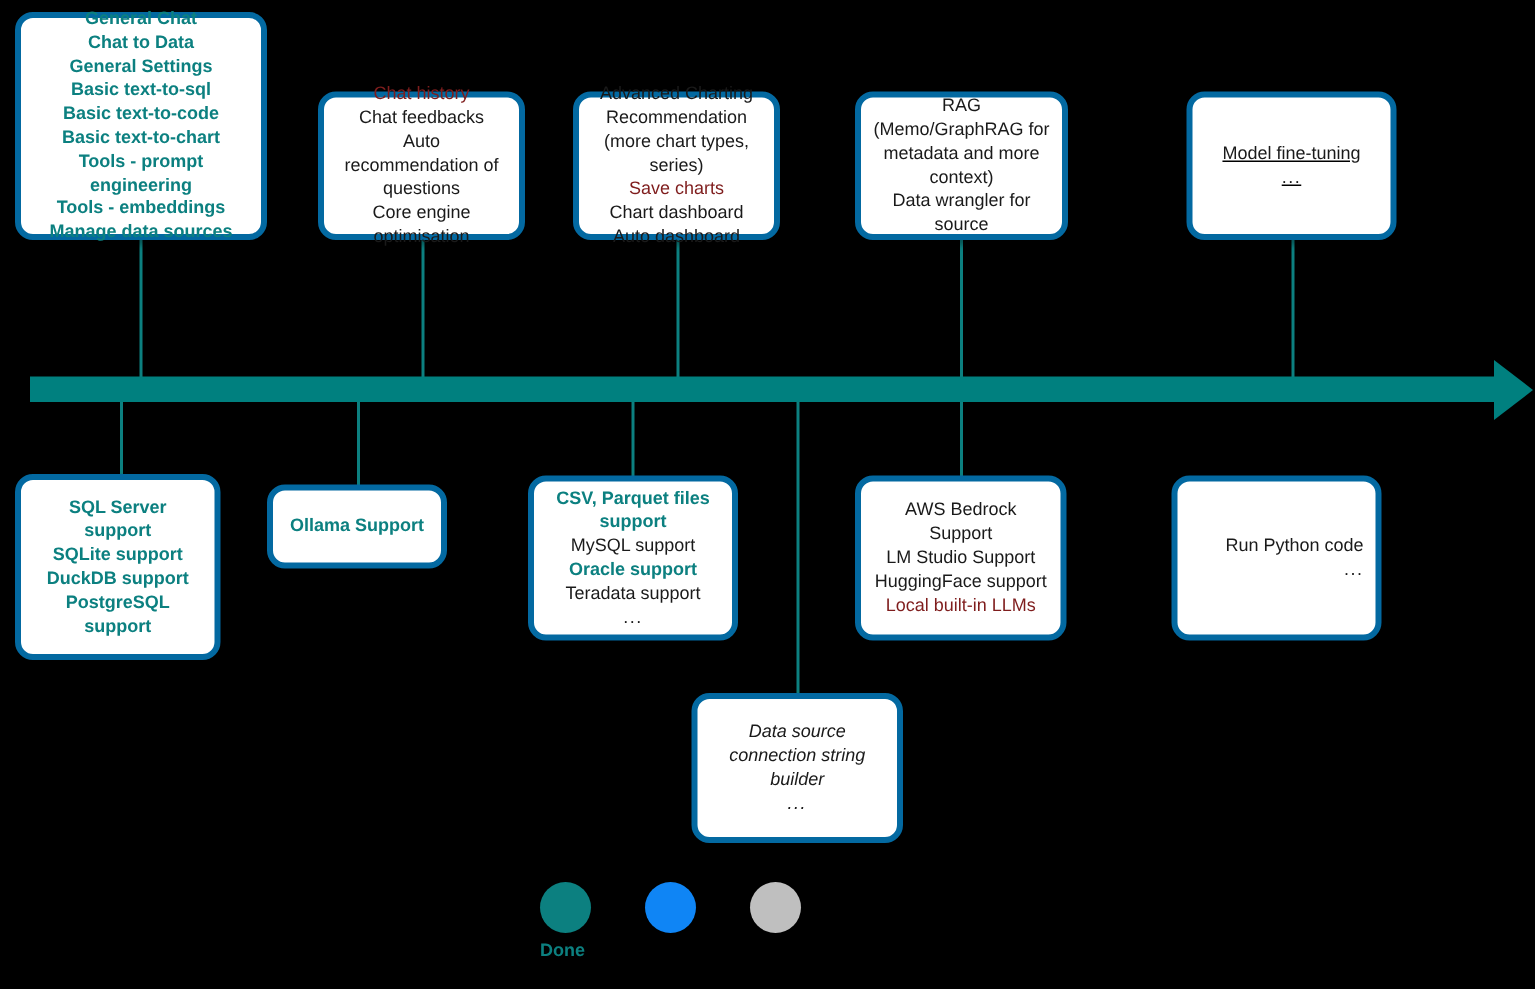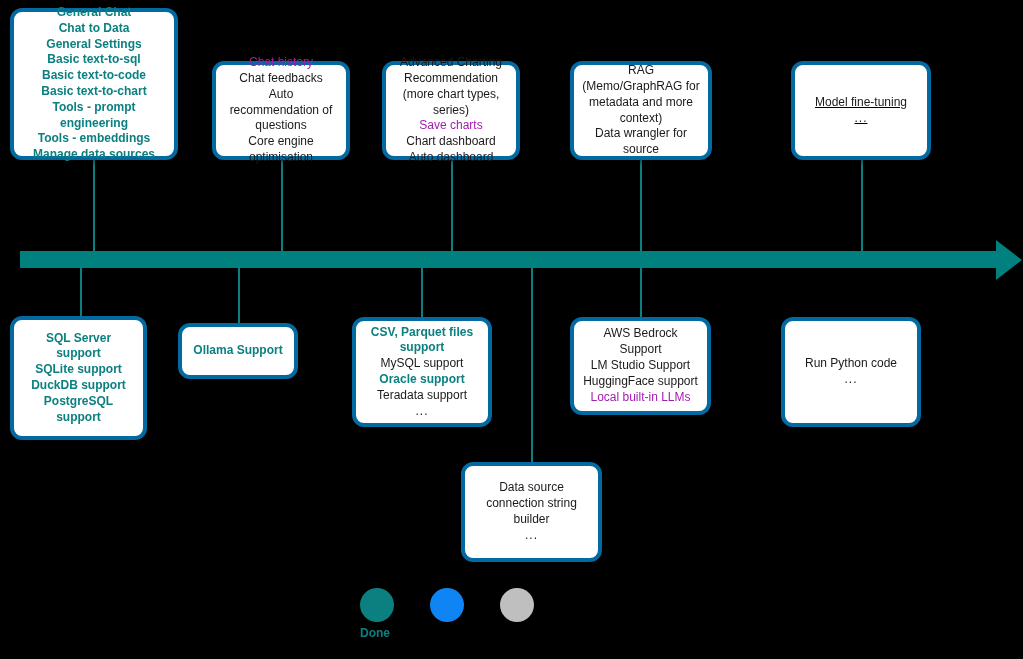--- a/index.html
+++ b/index.html
@@ -32,21 +32,21 @@
     text-align: center;
     padding: 6px 8px;
     line-height: 1.32;
   }
   .card .line {
     display: block;
     width: 100%;
     white-space: normal;
   }
   .done   { color: #0c8080; font-weight: bold; }
-  .next   { color: #a21caf; }
+  .next   { color: #7f1d1d; }
   .plain  { color: #1a1a1a; }
   .dots   { color: #1a1a1a; letter-spacing: 1px; }
 
   
   #timeline-bar {
     position: absolute;
     left: 20px; top: 251px;
     width: 980px; height: 17px;
     background: #00807f;
   }
@@ -148,31 +148,31 @@
       <div class="card" style="left: 178px; top: 323px; width: 120px; height: 56px; font-size: 12px;">
         <span class="line done">Ollama Support</span>
       </div>
       <div class="card" style="left: 352px; top: 317px; width: 140px; height: 110px; font-size: 12px;">
         <span class="line done">CSV, Parquet files support</span>
         <span class="line plain">MySQL support</span>
         <span class="line done">Oracle support</span>
         <span class="line plain">Teradata support</span>
         <span class="line dots">...</span>
       </div>
-      <div class="card" style="left: 570px; top: 317px; width: 141px; height: 98px; font-size: 12px;">
+      <div class="card" style="left: 570px; top: 317px; width: 141px; height: 110px; font-size: 12px;">
         <span class="line plain">AWS Bedrock Support</span>
         <span class="line plain">LM Studio Support</span>
         <span class="line plain">HuggingFace support</span>
         <span class="line next">Local built-in LLMs</span>
       </div>
-      <div class="card" style="left: 781px; top: 317px; width: 140px; height: 110px; font-size: 12px;">
+      <div class="card" style="left: 781px; top: 317px; width: 140px; height: 110px; font-size: 12px; text-align: right;">
         <span class="line plain">Run Python code</span>
         <span class="line dots">...</span>
       </div>
-      <div class="card" style="left: 461px; top: 462px; width: 141px; height: 100px; font-size: 12px;">
+      <div class="card" style="left: 461px; top: 462px; width: 141px; height: 100px; font-size: 12px; font-style: italic;">
         <span class="line plain">Data source connection string builder</span>
         <span class="line dots">...</span>
       </div>
     </div>
 
   <div id="legend">
       <div class="legend-item" style="left: 0px; top: 0px;">
         <div class="legend-dot" style="background: rgb(12, 128, 128);"></div>
         <div class="legend-label">Done</div>
       </div>

